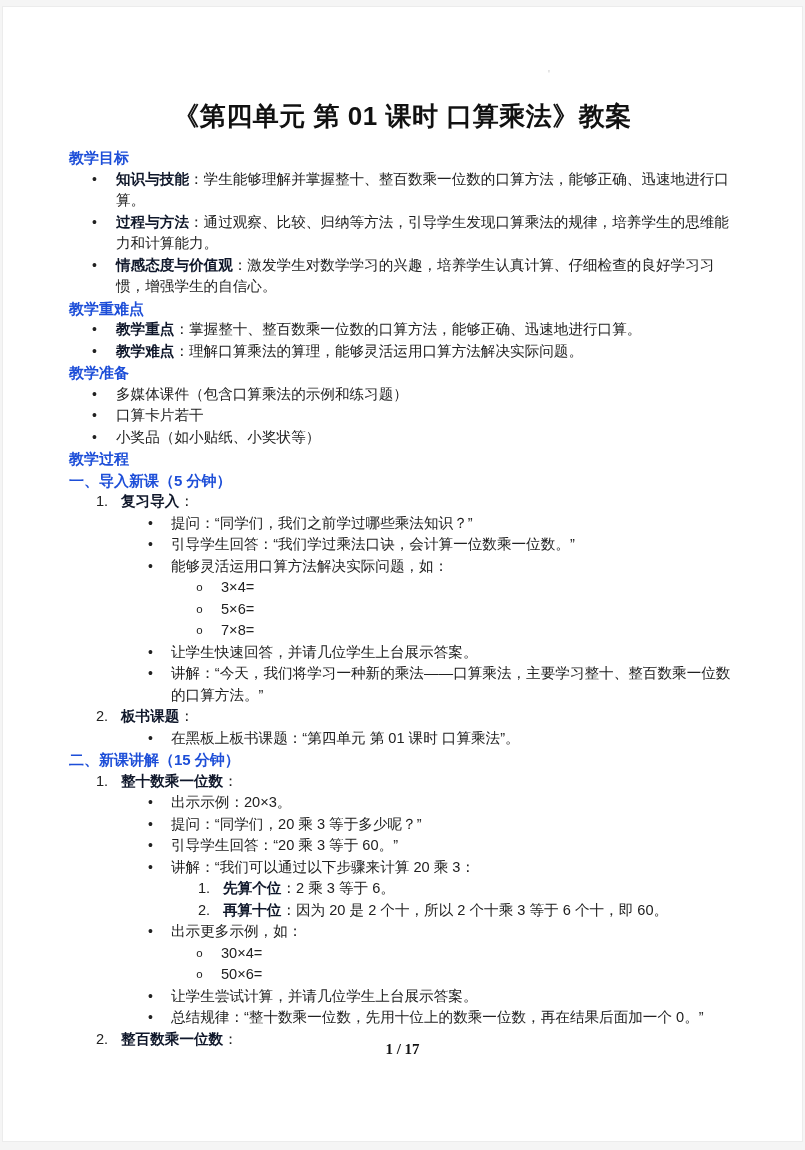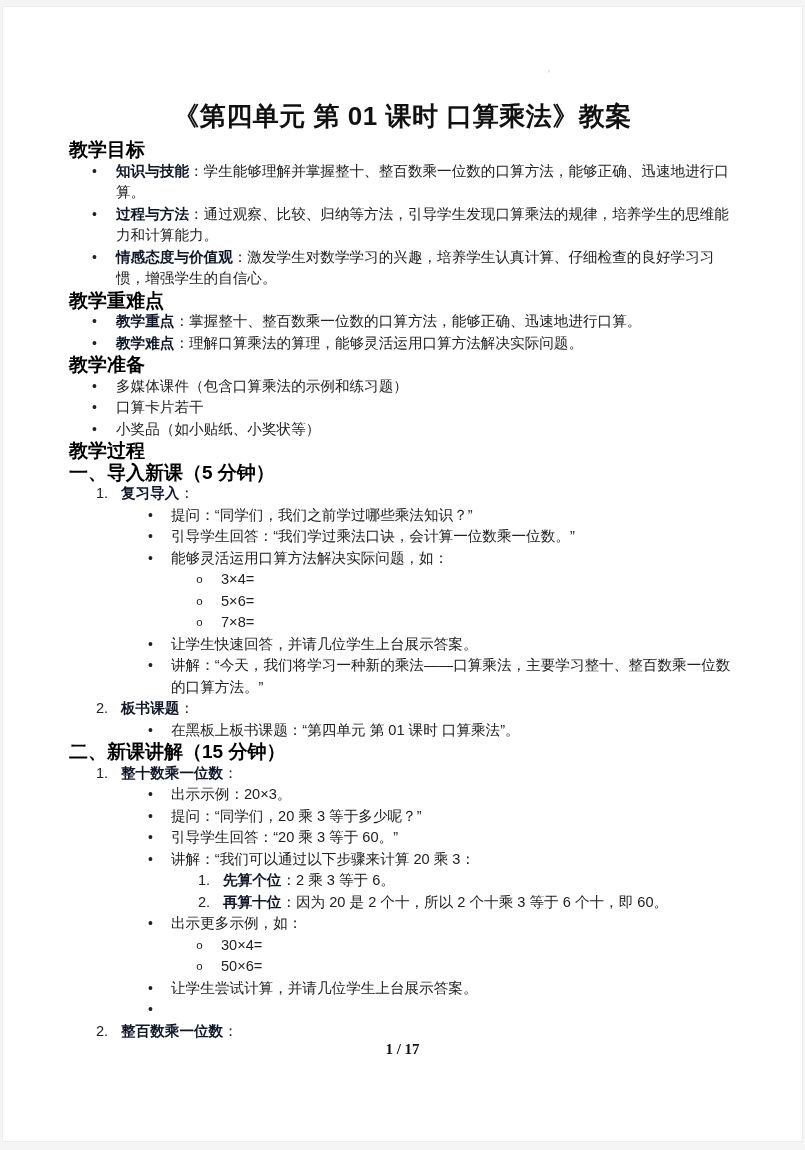--- a/index.html
+++ b/index.html
@@ -19,27 +19,27 @@
     border:1px solid #ececec;
     padding:93px 66px 0 66px;
   }
   .title {
     font-size:26px;
     font-weight:bold;
     text-align:center;
     line-height:32px;
     color:#111;
     letter-spacing:0.5px;
-    margin-bottom:7px;
+    margin-bottom:15px;
   }
   .h {
     font-weight:bold;
-    font-size:19px;
+    font-size:15px;
     line-height:21.5px;
-    color:#000000;
+    color:#1d4ed8;
   }
   .li {
     display:flex;
     font-size:14.6px;
     line-height:21.5px;
   }
   .li .mk { flex:0 0 auto; text-align:left; }
   .li .tx { flex:1 1 auto; }
   .b { font-weight:bold; color:#0f172a; }
   
@@ -192,20 +192,21 @@
       <div class="li l3">
         <span class="mk">o</span>
         <span class="tx"><span>50×6=</span></span>
       </div>
       <div class="li l2">
         <span class="mk">•</span>
         <span class="tx"><span>让学生尝试计算，并请几位学生上台展示答案。</span></span>
       </div>
       <div class="li l2">
         <span class="mk">•</span>
+        <span class="tx"><span>总结规律：“整十数乘一位数，先用十位上的数乘一位数，再在结果后面加一个 0。”</span></span>
       </div>
       <div class="li n1">
         <span class="mk">2.</span>
         <span class="tx"><span class="b">整百数乘一位数</span><span>：</span></span>
       </div>
     </div>
   <div class="footer">1 / 17</div>
   <span class="artifact">'</span>
 </div>
 

